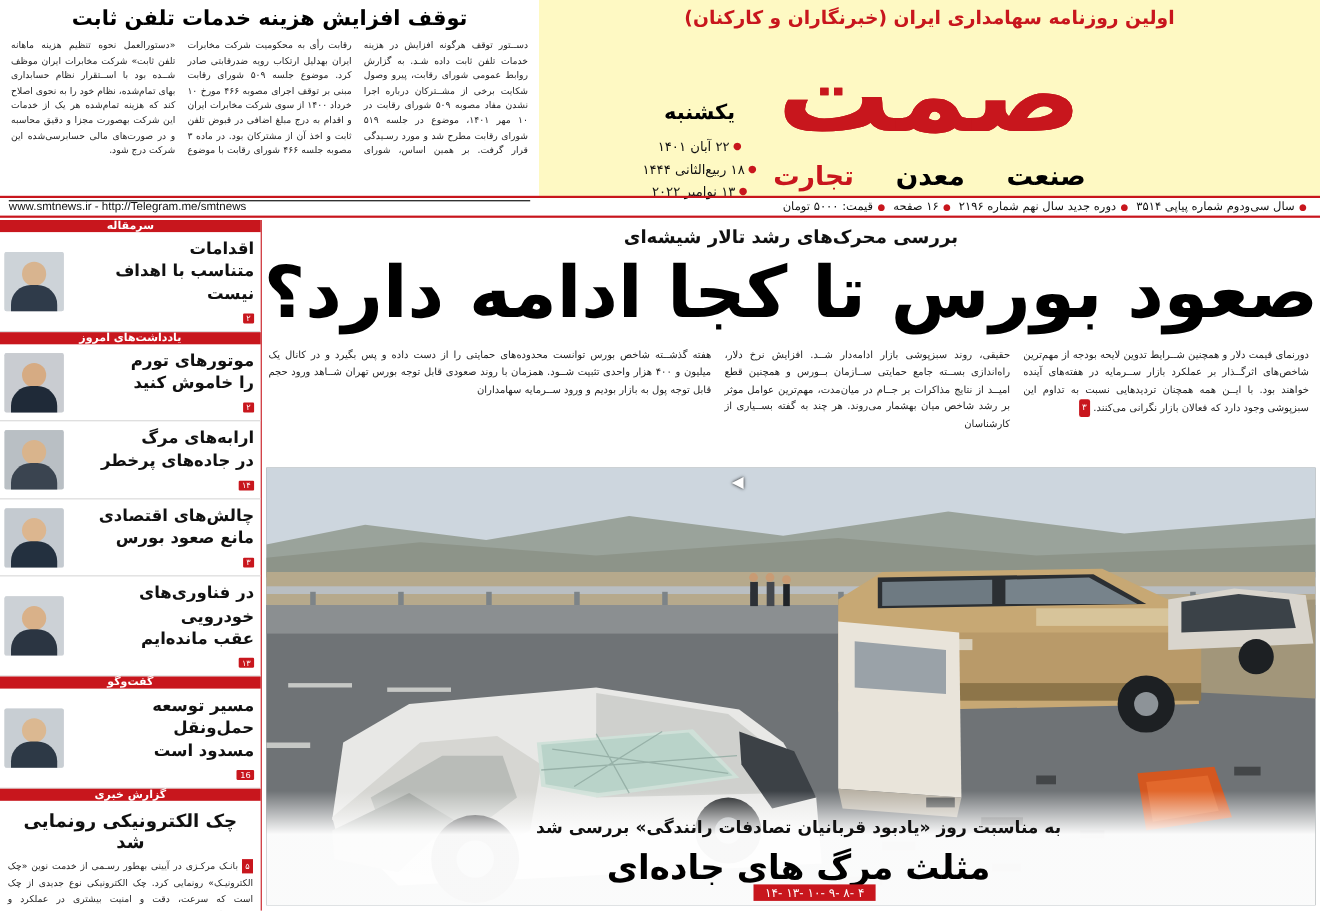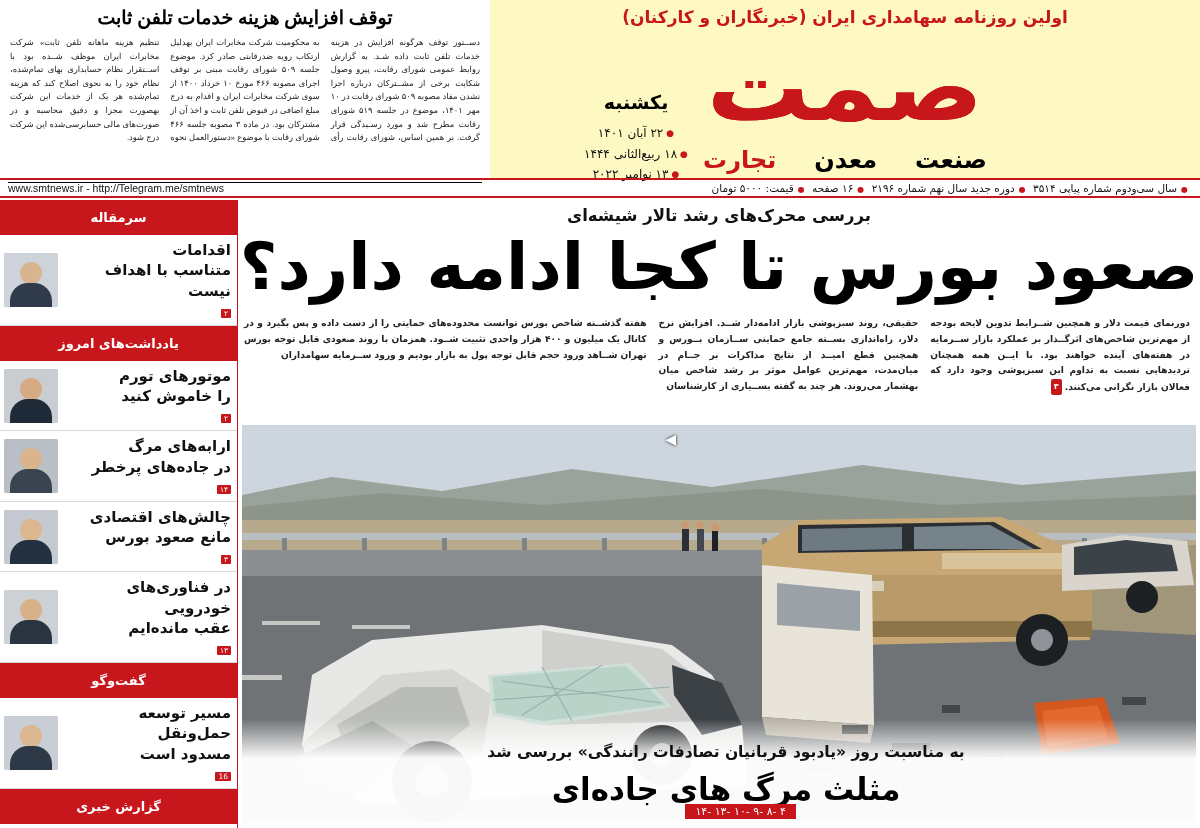--- a/index.html
+++ b/index.html
@@ -100,21 +100,20 @@
     font-style: normal;
     font-size: 9px;
     vertical-align: middle;
     margin-left: 3px;
   }
 
   
   .top-article {
     padding: 6px 10px 4px 10px;
     height: 180px;
-    font-family: Liberation Serif, serif;
   }
   .top-article h2 {
     font-size: 19px;
     font-weight: bold;
     text-align: center;
     margin-bottom: 7px;
     color: #000;
   }
   .top-article .cols {
     column-count: 3;
@@ -214,21 +213,20 @@
     margin-top: 10px;
     padding: 0 10px 0 6px;
     font-size: 9.1px;
     line-height: 1.75;
     text-align: justify;
     color: #222;
   }
   .lead-cols .c {
     flex: 1;
     position: relative;
-    font-weight: bold;
   }
   .lead-cols .c.wide { flex: 1.55; }
   .lead-badge {
     display: inline-block;
     background: #c8161d;
     color: #fff;
     font-size: 8px;
     padding: 1px 3px;
     border-radius: 2px;
     vertical-align: middle;
@@ -290,24 +288,24 @@
     right: 520px;
     color: #fff;
     font-size: 14px;
     text-shadow: 0 0 3px #000;
   }
 
   
   .sec-head {
     background: #c8161d;
     color: #fff;
-    font-size: 13px;
-    font-weight: bold;
-    text-align: center;
-    padding: 10px 0;
+    font-size: 10px;
+    font-weight: bold;
+    text-align: center;
+    padding: 0 0;
     margin: 0;
   }
   .side-item {
     display: flex;
     align-items: center;
     border-bottom: 1px solid #d8d8d8;
     padding: 5px 6px 5px 4px;
     min-height: 62px;
   }
   .side-item .txt {

